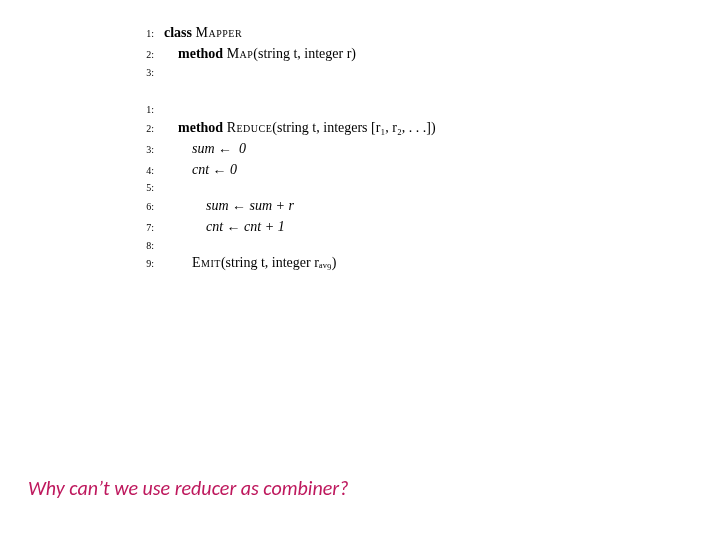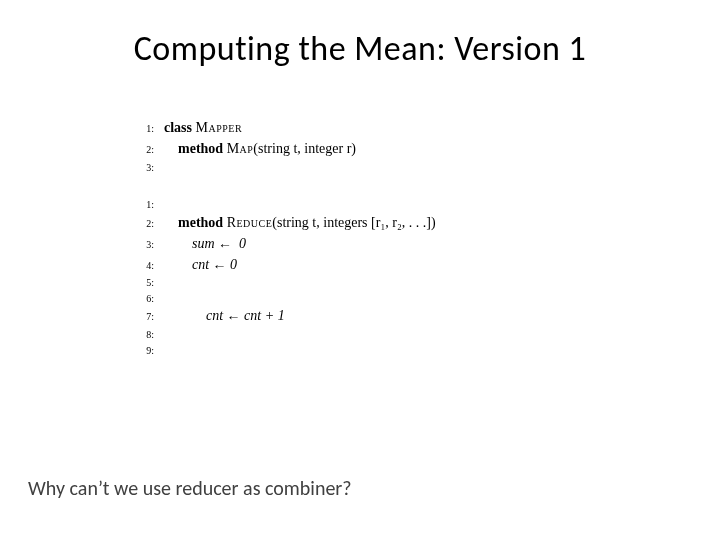--- a/index.html
+++ b/index.html
@@ -6,28 +6,27 @@
   html, body { width: 720px; height: 540px; background: #fff; font-family: Calibri, Arial, sans-serif; overflow: hidden; }
   .slide { width: 720px; height: 540px; position: relative; padding: 24px 40px; }
   .title { font-size: 34px; font-weight: 400; color: #000; text-align: center; margin-top: 4px; margin-bottom: 50px; letter-spacing: 0.5px; }
   .algo { margin-left: 90px; font-family: "Times New Roman", Times, serif; font-size: 14px; color: #000; }
   .algo-block { margin-bottom: 24px; }
   .line { display: flex; align-items: baseline; margin-bottom: 2px; line-height: 1.35; }
   .ln { width: 24px; font-size: 10px; text-align: right; margin-right: 10px; color: #000; }
   .code { white-space: pre; }
   .kw { font-weight: 700; }
   .sc { font-variant: small-caps; letter-spacing: 0.5px; }
-  .question { position: absolute; left: 28px; bottom: 40px; font-size: 20px; color: #404040; }
+  .question { position: absolute; left: 28px; bottom: 40px; font-size: 20px; color: #be185d; font-style: italic; }
 </style>
 </head>
 <body>
 
 <div class="slide">
 
-  <div class="title">Computing the Mean: Version 1</div>
 
   <div class="algo">
 
     <div class="algo-block">
       <div class="line">
         <span class="ln">1:</span>
         <span class="code"><span class="kw">class</span> <span class="sc">Mapper</span></span>
       </div>
       <div class="line">
         <span class="ln">2:</span>
@@ -52,30 +51,32 @@
       </div>
       <div class="line">
         <span class="ln">4:</span>
         <span class="code">        <i>cnt ← 0</i></span>
       </div>
       <div class="line">
         <span class="ln">5:</span>
       </div>
       <div class="line">
         <span class="ln">6:</span>
+        <span class="code">            <i>sum ← sum + r</i></span>
       </div>
       <div class="line">
         <span class="ln">7:</span>
         <span class="code">            <i>cnt ← cnt + 1</i></span>
       </div>
       <div class="line">
         <span class="ln">8:</span>
       </div>
       <div class="line">
         <span class="ln">9:</span>
+        <span class="code">        <span class="sc">Emit</span><span>(string t, integer rₐᵥ₉)</span></span>
       </div>
     </div>
 
   </div>
 
   <div class="question">Why can’t we use reducer as combiner?</div>
 
 </div>
 
 </body></html>

